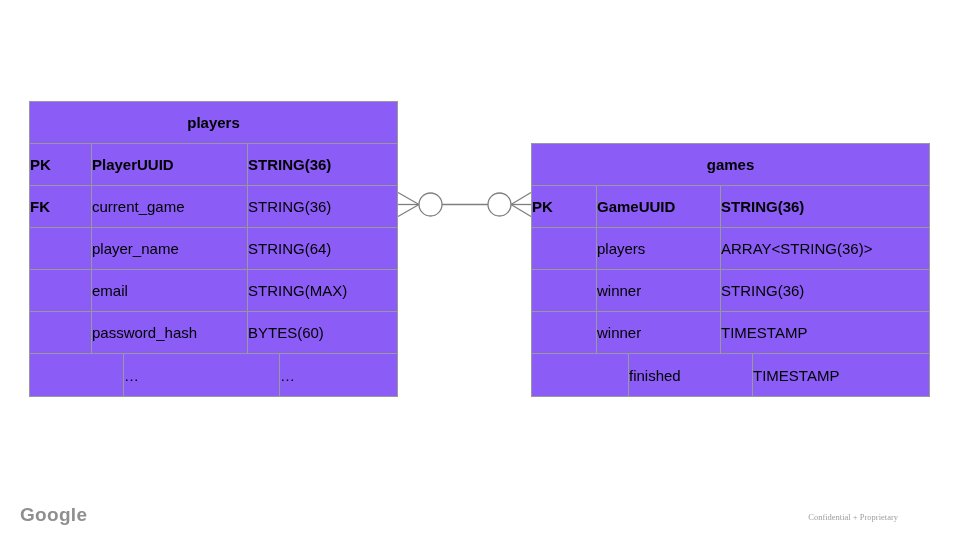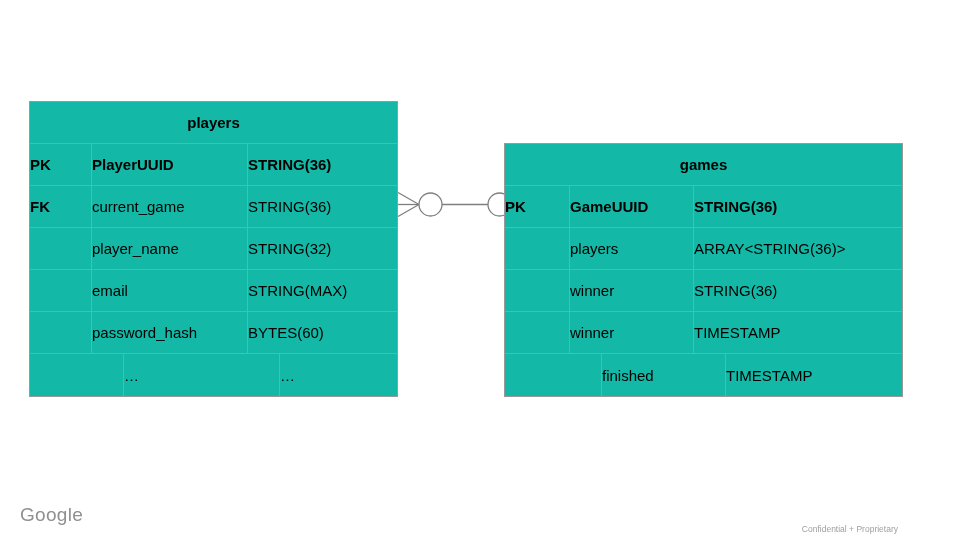--- a/index.html
+++ b/index.html
@@ -14,21 +14,21 @@
 
   svg.connector {
     position: absolute;
     left: 0; top: 0;
     width: 960px; height: 540px;
     pointer-events: none;
   }
 
   .entity {
     position: absolute;
-    background: #14b8a6;
+    background: #8b5cf6;
     border: 1.5px solid #999999;
   }
   .entity-title {
     height: 42px;
     display: flex;
     align-items: center;
     justify-content: center;
     font-weight: bold;
     font-size: 15px;
     border-bottom: 1.5px solid #999999;
@@ -45,37 +45,38 @@
     align-items: center;
     font-size: 15px;
     border-right: 1.5px solid #999999;
     overflow: hidden;
     white-space: nowrap;
   }
   .cell.type { border-right: none; }
   .cell.bold { font-weight: bold; }
 
   #players-table { left: 29px; top: 101px; width: 369px; --cols: 62px 156px 1fr; }
-  #games-table   { left: 504px; top: 143px; width: 399px; --cols: 65px 124px 1fr; }
+  #games-table   { left: 531px; top: 143px; width: 399px; --cols: 65px 124px 1fr; }
 
   .google-logo {
     position: absolute;
     left: 20px;
     top: 504px;
     font-size: 19px;
-    font-weight: 400;
+    font-weight: 700;
     color: #8f8f8f;
     letter-spacing: 0.3px;
   }
   .confidential-note {
     position: absolute;
     right: 62px;
-    top: 524px;
+    top: 512px;
     font-size: 8.5px;
     color: #9e9e9e;
+    font-family: Liberation Serif, serif;
   }
 </style>
 </head>
 <body>
 
 <div class="slide">
 
   <svg class="connector" viewBox="0 0 960 540" xmlns="http://www.w3.org/2000/svg">
     <g stroke="#7f7f7f" stroke-width="1.3" fill="none">
 
@@ -104,21 +105,21 @@
           <div class="cell type bold">STRING(36)</div>
         </div>
         <div class="erow">
           <div class="cell key bold">FK</div>
           <div class="cell field">current_game</div>
           <div class="cell type">STRING(36)</div>
         </div>
         <div class="erow">
           <div class="cell key"></div>
           <div class="cell field">player_name</div>
-          <div class="cell type">STRING(32)</div>
+          <div class="cell type">STRING(64)</div>
         </div>
         <div class="erow">
           <div class="cell key"></div>
           <div class="cell field">email</div>
           <div class="cell type">STRING(MAX)</div>
         </div>
         <div class="erow">
           <div class="cell key"></div>
           <div class="cell field">password_hash</div>
           <div class="cell type">BYTES(60)</div>

